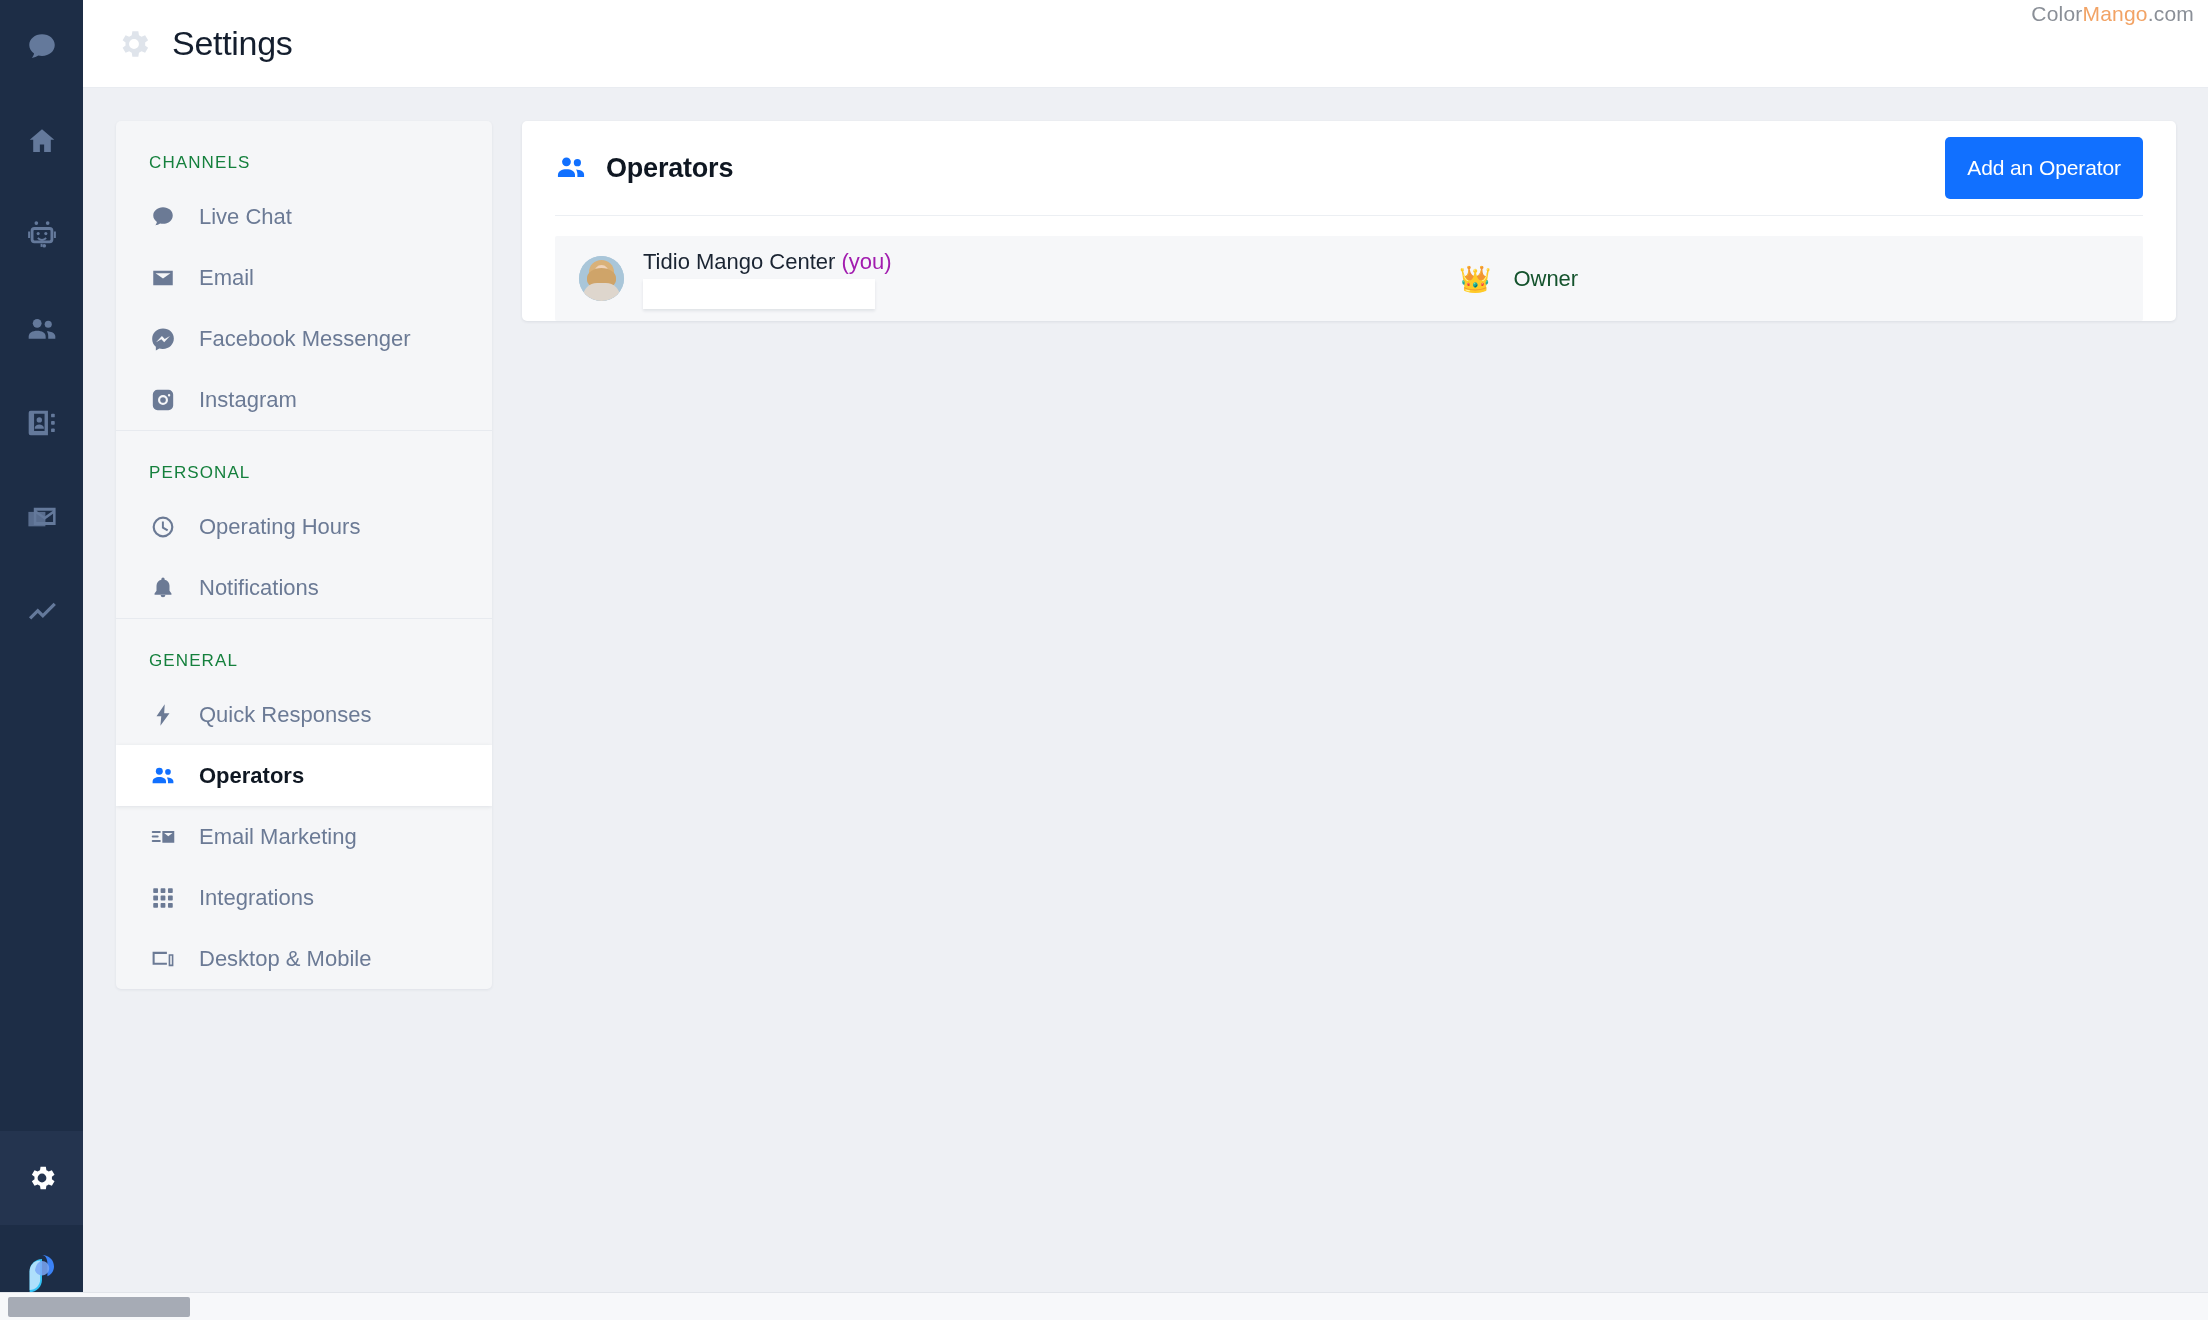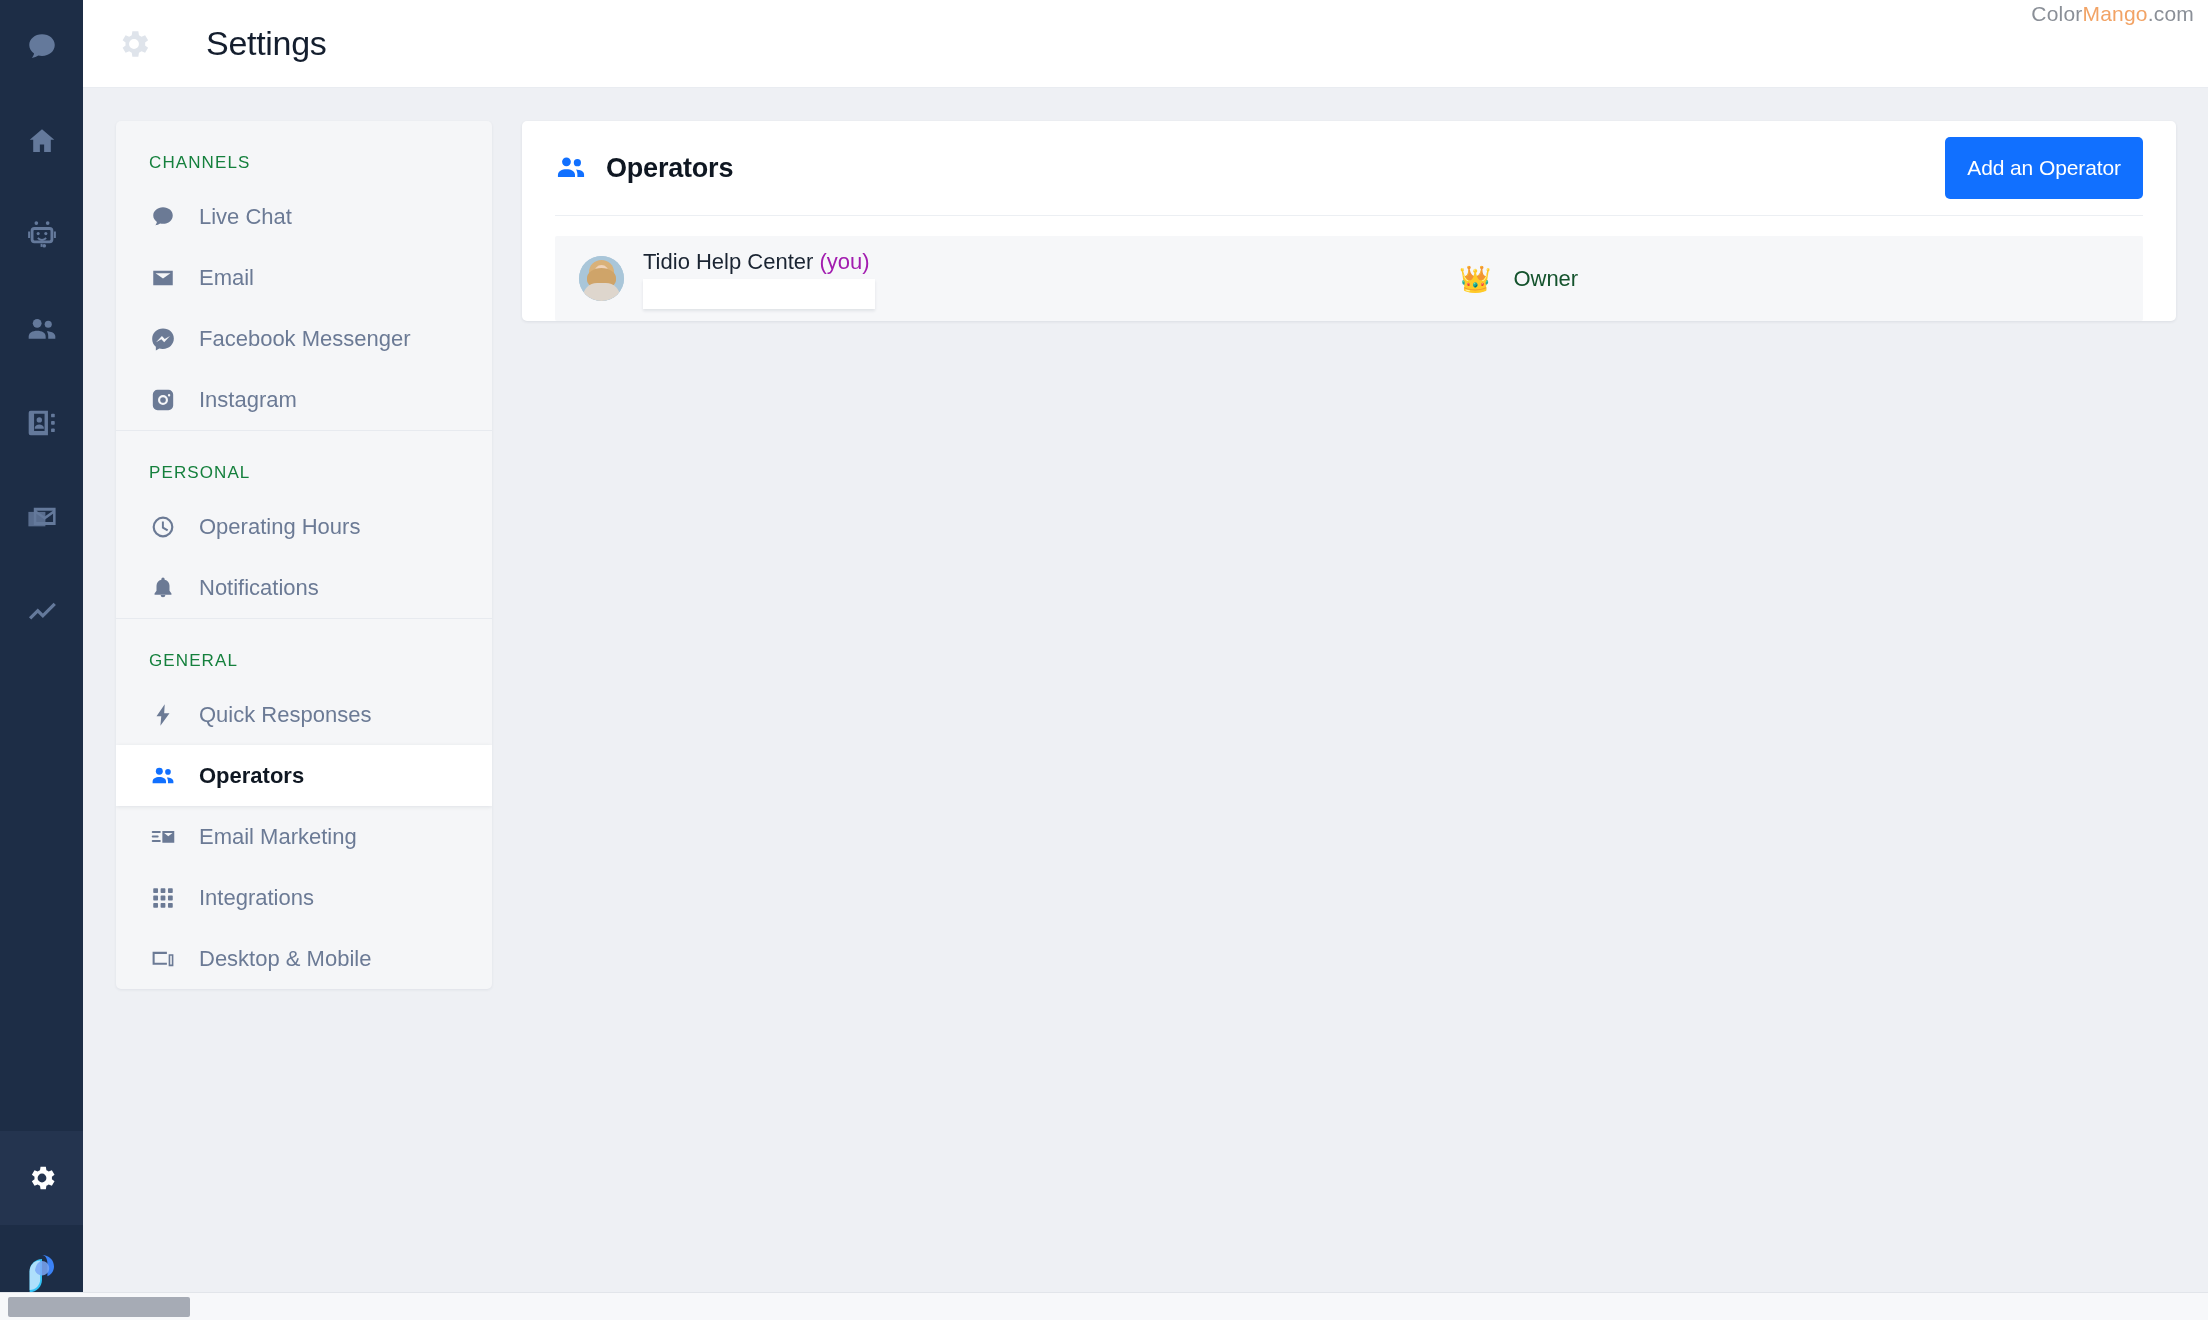--- a/index.html
+++ b/index.html
@@ -69,21 +69,20 @@
 
   
   .topbar {
     height: 88px;
     background: #ffffff;
     display: flex;
     align-items: center;
     padding-left: 33px;
     flex: 0 0 88px;
     border-bottom: 1px solid #e9ecf1;
-    gap: 34px;
   }
   .topbar-gear { margin-right: 20px; display: flex; align-items: center; }
   .topbar-title {
     font-size: 34px;
     color: #141e2e;
     letter-spacing: -0.3px;
     font-weight: 400;
   }
 
   
@@ -546,21 +545,21 @@
           <div class="op-row">
             <div class="op-avatar">
               <span class="av-bg"></span>
               <span class="av-hair"></span>
               <span class="av-face"></span>
               <span class="av-hair2"></span>
               <span class="av-body"></span>
             </div>
             <div class="op-identity">
               <div class="op-name">
-                <span>Tidio Help Center</span>
+                <span>Tidio Mango Center</span>
                 <span class="op-you">(you)</span>
               </div>
               <div class="op-redact"></div>
             </div>
             <span class="op-spacer"></span>
             <div class="op-role">
               <span class="op-role-emoji">👑</span>
               <span class="op-role-label">Owner</span>
             </div>
           </div>

